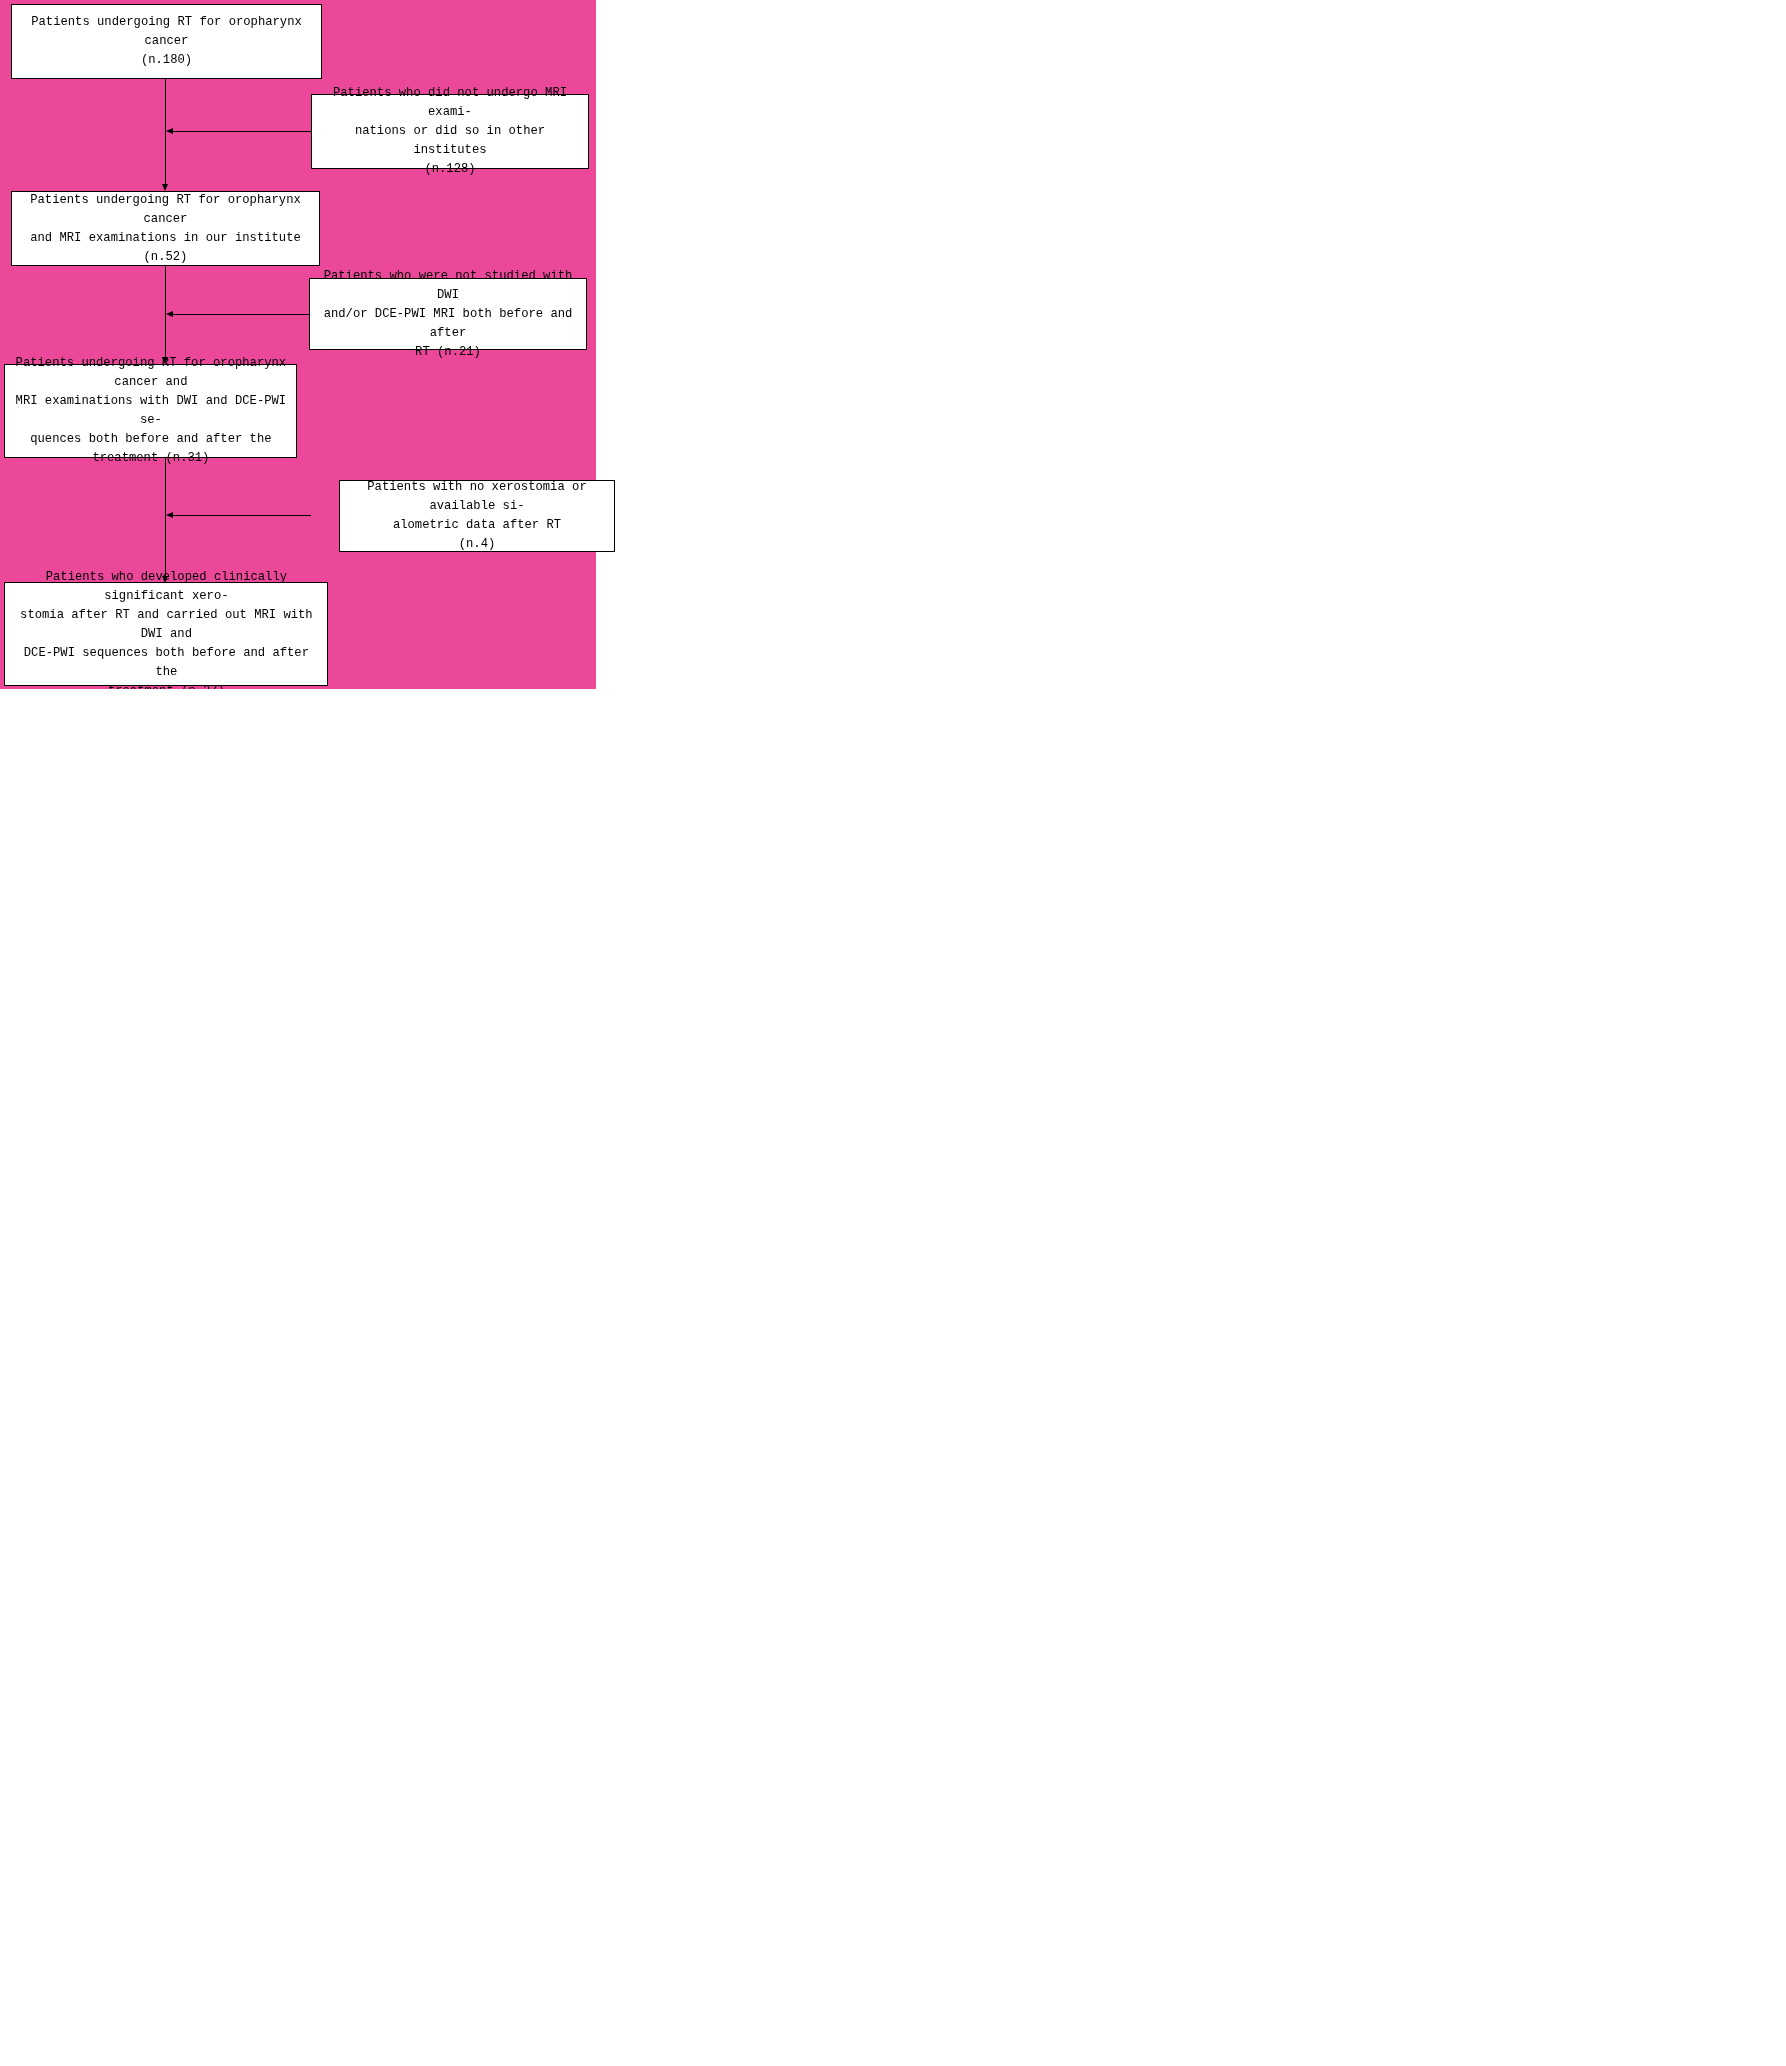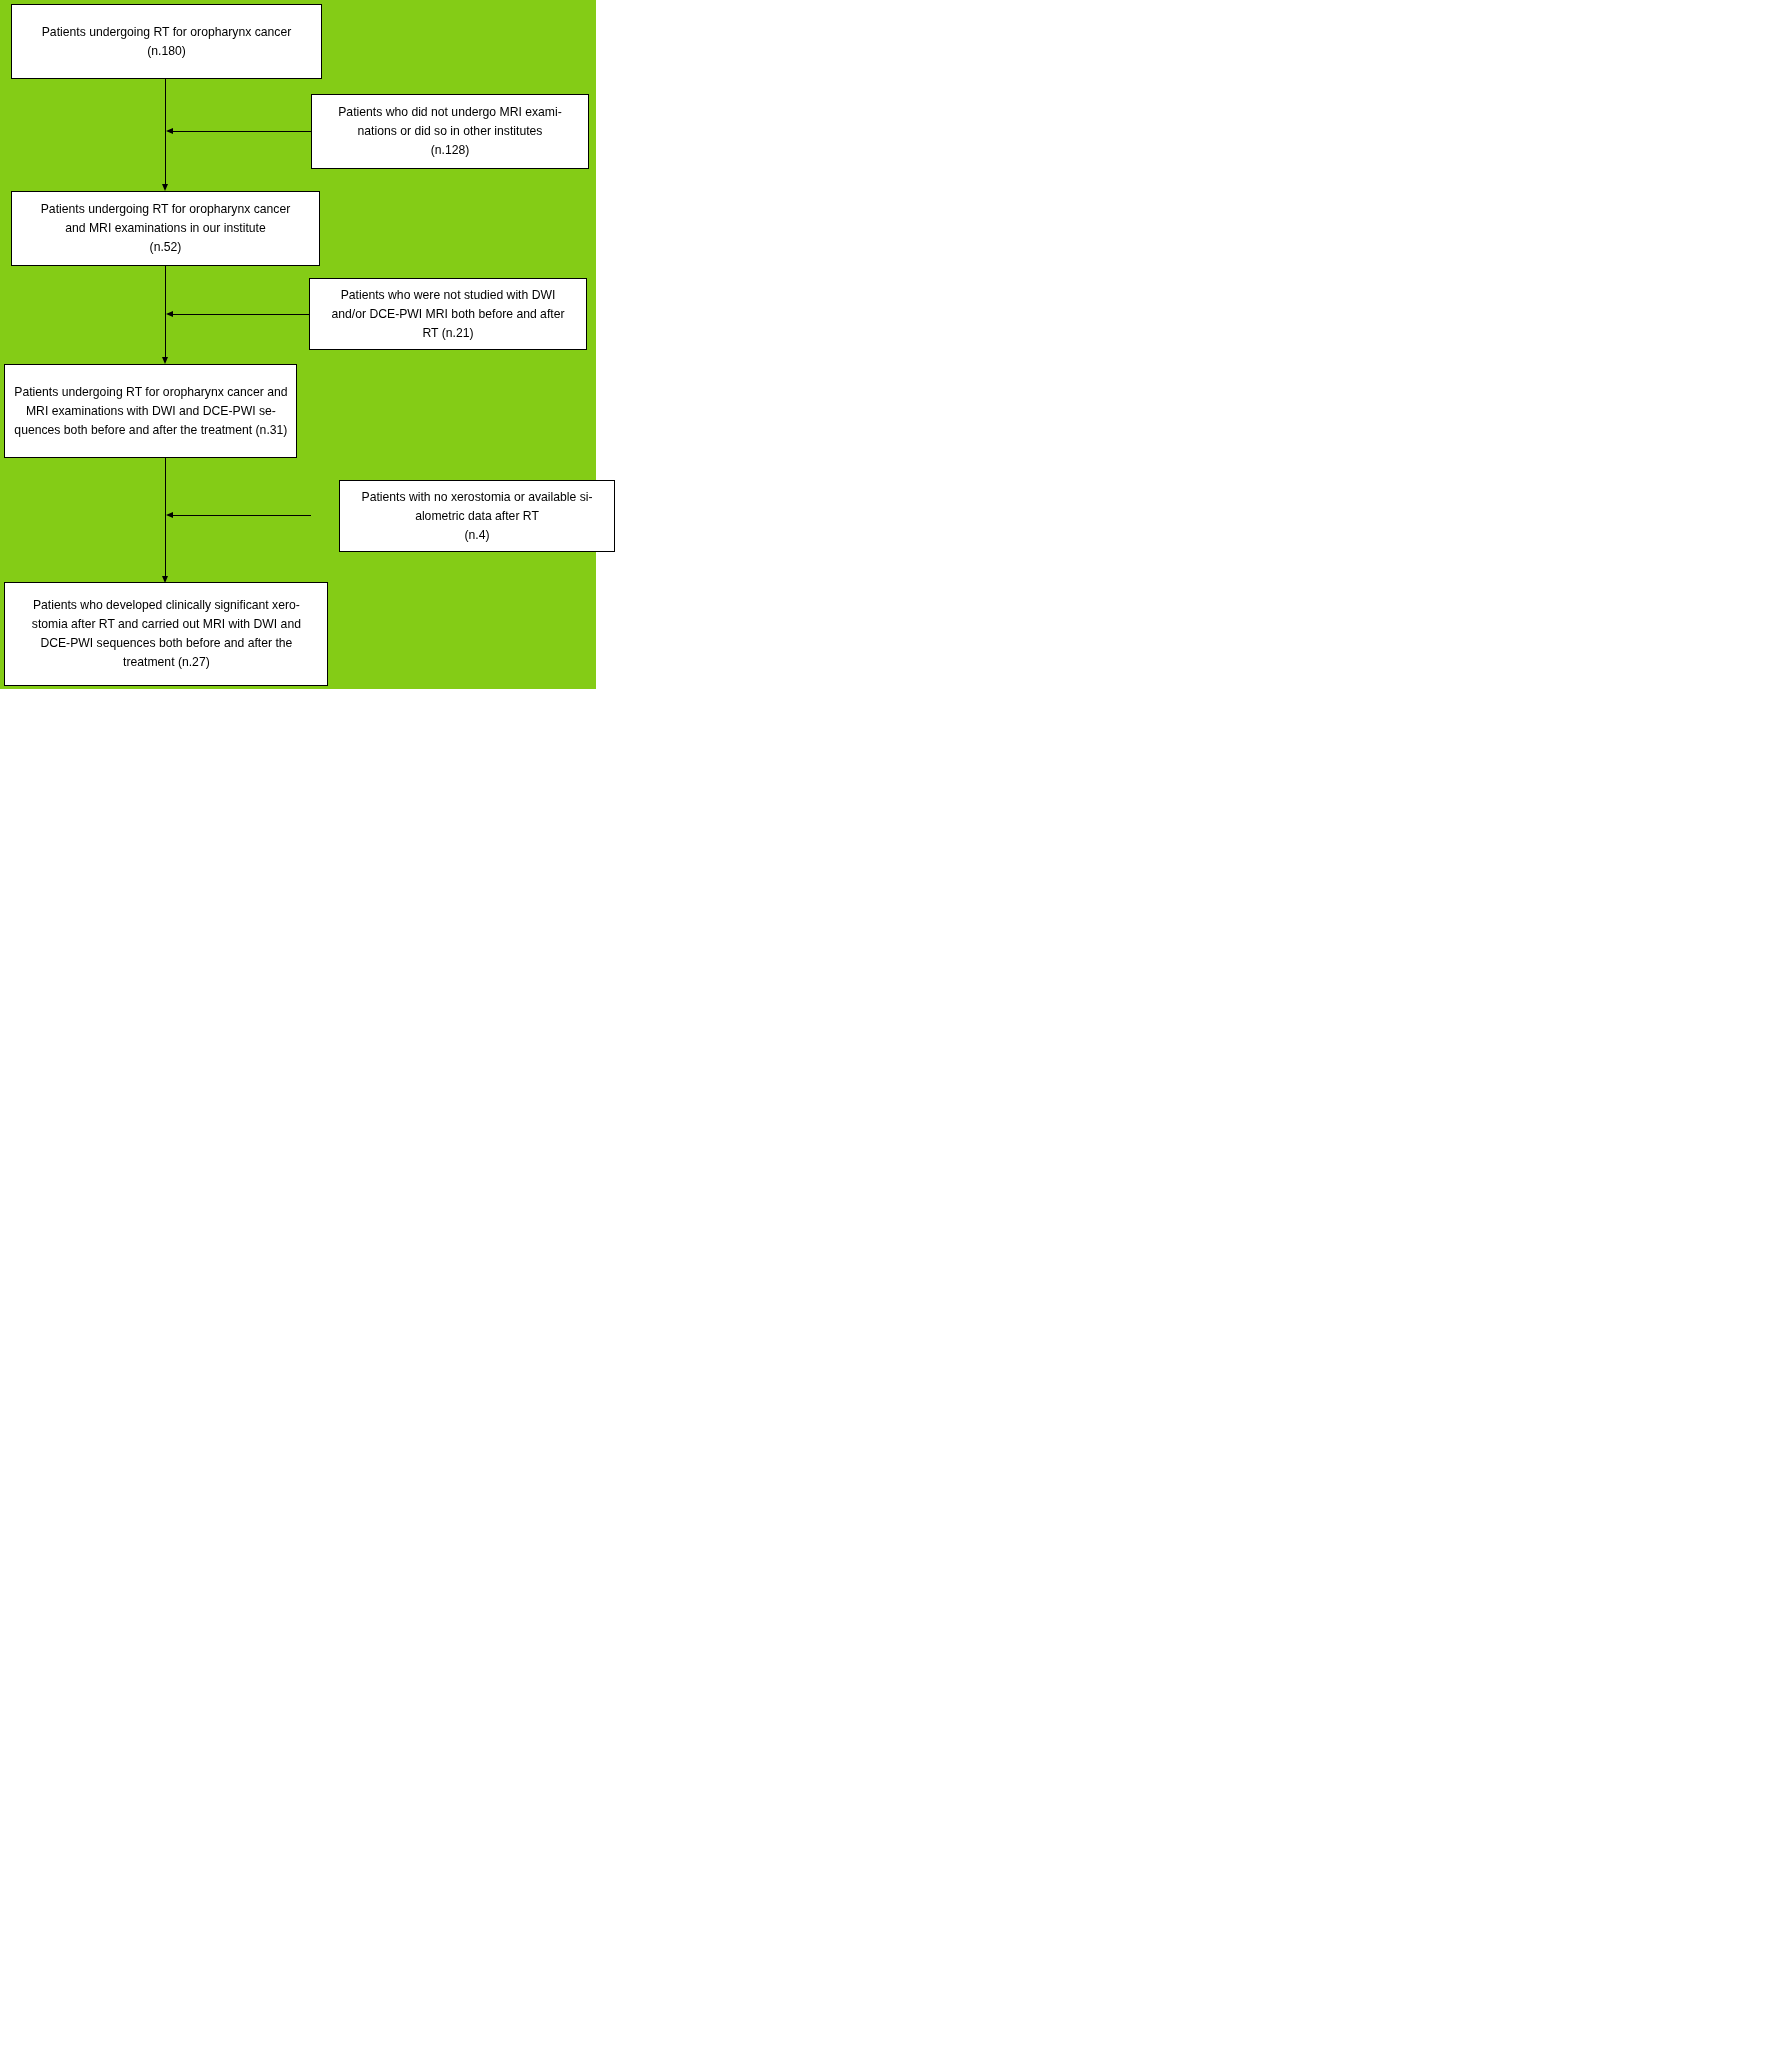--- a/index.html
+++ b/index.html
@@ -4,22 +4,22 @@
 <style>
   html, body {
     margin: 0;
     padding: 0;
     background: #ffffff;
   }
   .canvas {
     position: relative;
     width: 596px;
     height: 689px;
-    background: #84cc16;
-    font-family: Liberation Sans, sans-serif;
+    background: #ec4899;
+    font-family: Liberation Mono, monospace;
     color: #000000;
   }
   .box {
     position: absolute;
     border: 1.3px solid #000000;
     background: #ffffff;
     display: flex;
     align-items: center;
     justify-content: center;
     box-sizing: border-box;

